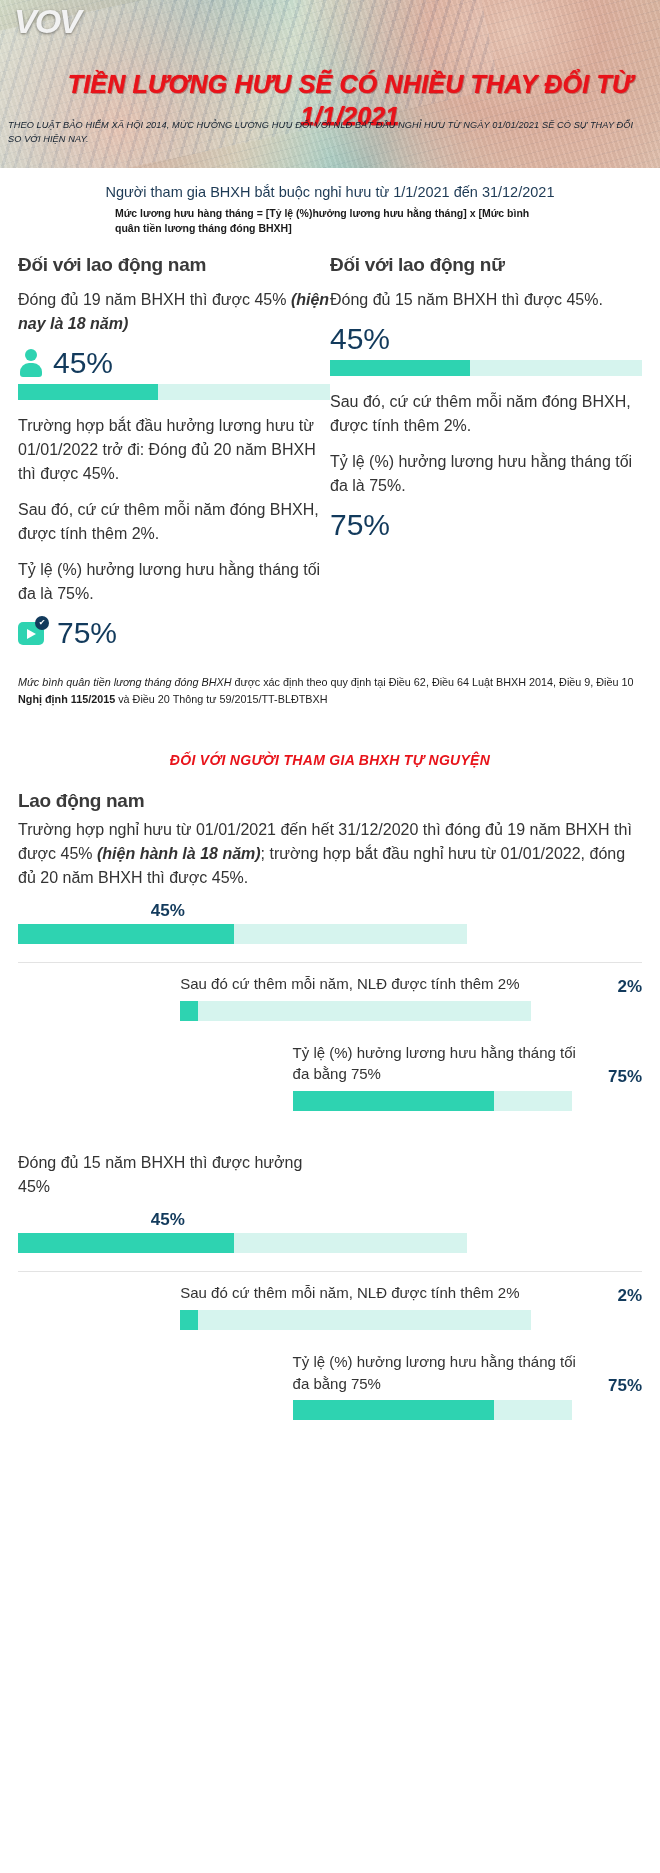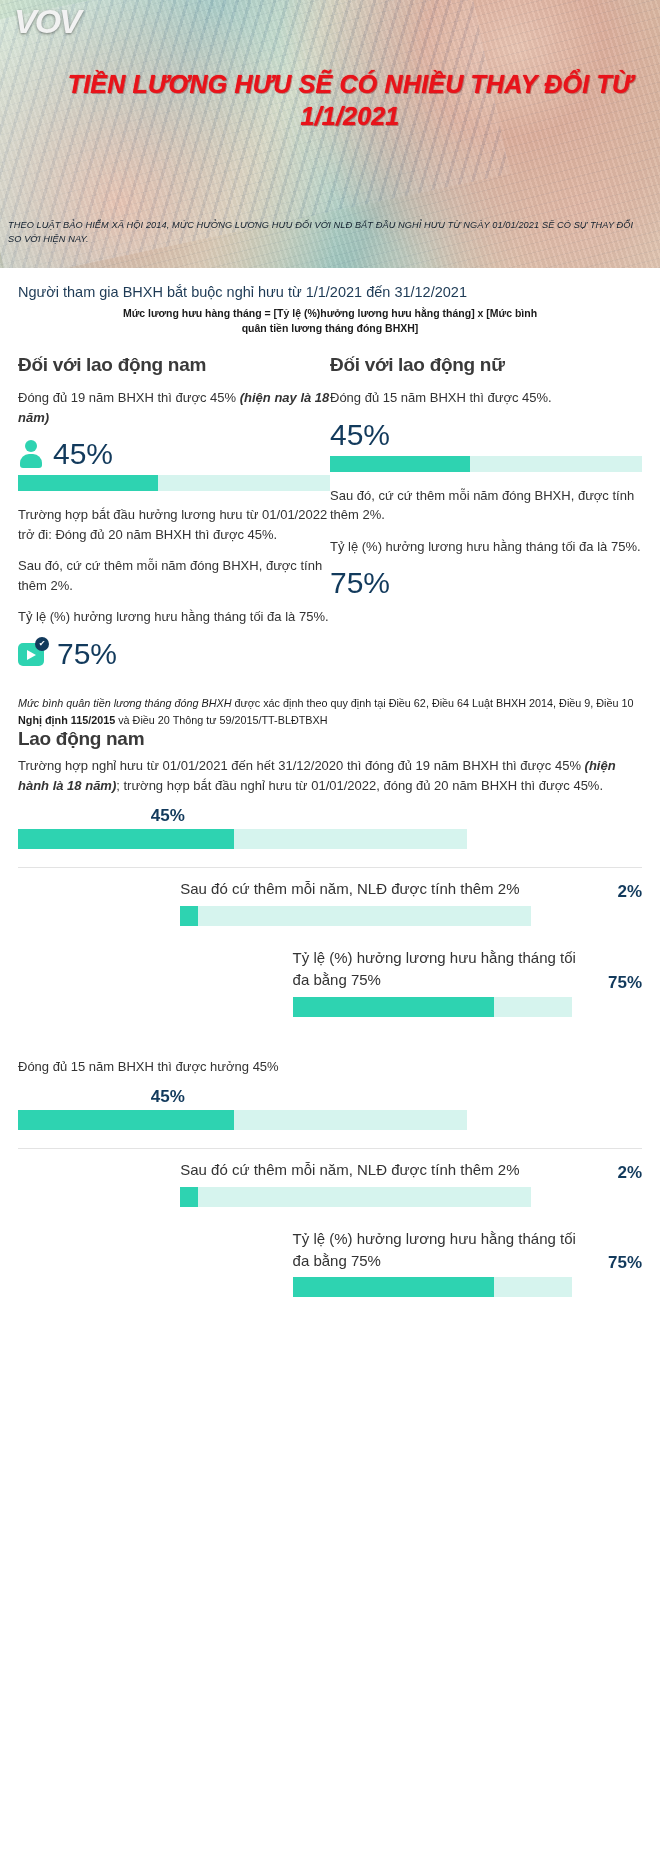--- a/index.html
+++ b/index.html
@@ -8,21 +8,21 @@
     font-family:"Liberation Sans", sans-serif;
     color:#2b2b2b;
     -webkit-font-smoothing:antialiased;
   }
   .page{width:660px;position:relative;overflow:hidden;background:#fff;}
 
   
   .hero{
     position:relative;
     width:660px;
-    height:268px;
+    height:168px;
     overflow:hidden;
     background:
       radial-gradient(circle at 78% 18%, #e8c4b2 0%, #dcae9c 16%, rgba(220,174,156,0) 42%),
       radial-gradient(circle at 88% 78%, #e3bfae 0%, rgba(227,191,174,0) 40%),
       radial-gradient(circle at 18% 76%, #e2b7a2 0%, rgba(226,183,162,0) 38%),
       linear-gradient(118deg,
         #cfe3cf 0%, #bcd9cd 10%, #a9cdc4 19%,
         #9fc6c1 27%, #b5d2c6 34%, #cfe0cd 42%,
         #b9d4c7 52%, #9cc3bd 61%, #b6cfc4 70%,
         #d4c6ab 82%, #c9b79d 92%, #d8cbb4 100%);
@@ -66,42 +66,42 @@
     color:#12202e;
     font-weight:normal;font-style:italic;
     font-size:9.2px;line-height:1.45;
     letter-spacing:.1px;
     text-transform:uppercase;
   }
 
   
   .wrap{padding:0 18px;}
   .sec-title{
-    text-align:left;
+    text-align:center;
     color:#1d3a55;
     font-size:14.5px;
     margin:16px 0 6px;
   }
   .formula{
-    text-align:center;
+    text-align:left;
     font-size:10.5px;
     font-weight:bold;
     color:#1a1a1a;
     line-height:1.45;
     margin:0 auto 18px;
     width:430px;
   }
   .cols{display:flex;align-items:flex-start;}
   .col{flex:1 1 0;min-width:0;}
   .col-head{
     font-size:19px;font-weight:bold;color:#3a3a3a;
     letter-spacing:-.3px;
     margin:0 0 12px;
   }
-  .para{font-size:13px;line-height:1.5;color:#333;margin:0 0 12px;}
+  .para{font-size:16px;line-height:1.5;color:#333;margin:0 0 12px;}
   .i{font-style:italic;}
   .b{font-weight:bold;}
 
   .pct-row{display:flex;align-items:center;gap:9px;margin:4px 0 6px;}
   .pct{font-size:30px;color:#123a5c;line-height:1;}
   .bar{
     height:16px;background:#d6f4ee;width:100%;position:relative;margin-bottom:14px;
   }
   .bar > span{display:block;height:100%;background:#2ed3b1;}
 
@@ -206,20 +206,21 @@
         <p class="para">Tỷ lệ (%) hưởng lương hưu hằng tháng tối đa là 75%.</p>
 
         <div class="pct-row">
           <span class="pct">75%</span>
         </div>
       </div>
     </div>
 
     <p class="note"><span class="i">Mức bình quân tiền lương tháng đóng BHXH</span><span> được xác định theo quy định tại Điều 62, Điều 64 Luật BHXH 2014, Điều 9, Điều 10 </span><span class="b">Nghị định 115/2015</span><span> và Điều 20 Thông tư 59/2015/TT-BLĐTBXH</span></p>
 
+    <div class="red-head">ĐỐI VỚI NGƯỜI THAM GIA BHXH TỰ NGUYỆN</div>
 
     <div>
       <div class="grp-head">Lao động nam</div>
       <p class="para"><span>Trường hợp nghỉ hưu từ 01/01/2021 đến hết 31/12/2020 thì đóng đủ 19 năm BHXH thì được 45% </span><span class="i b">(hiện hành là 18 năm)</span><span>; trường hợp bắt đầu nghỉ hưu từ 01/01/2022, đóng đủ 20 năm BHXH thì được 45%.</span></p>
 
       <div class="crow">
         <div style="text-align:center;width:48%;margin-bottom:4px;">
           <span class="val">45%</span>
         </div>
         <div class="track" style="width:72%;">

